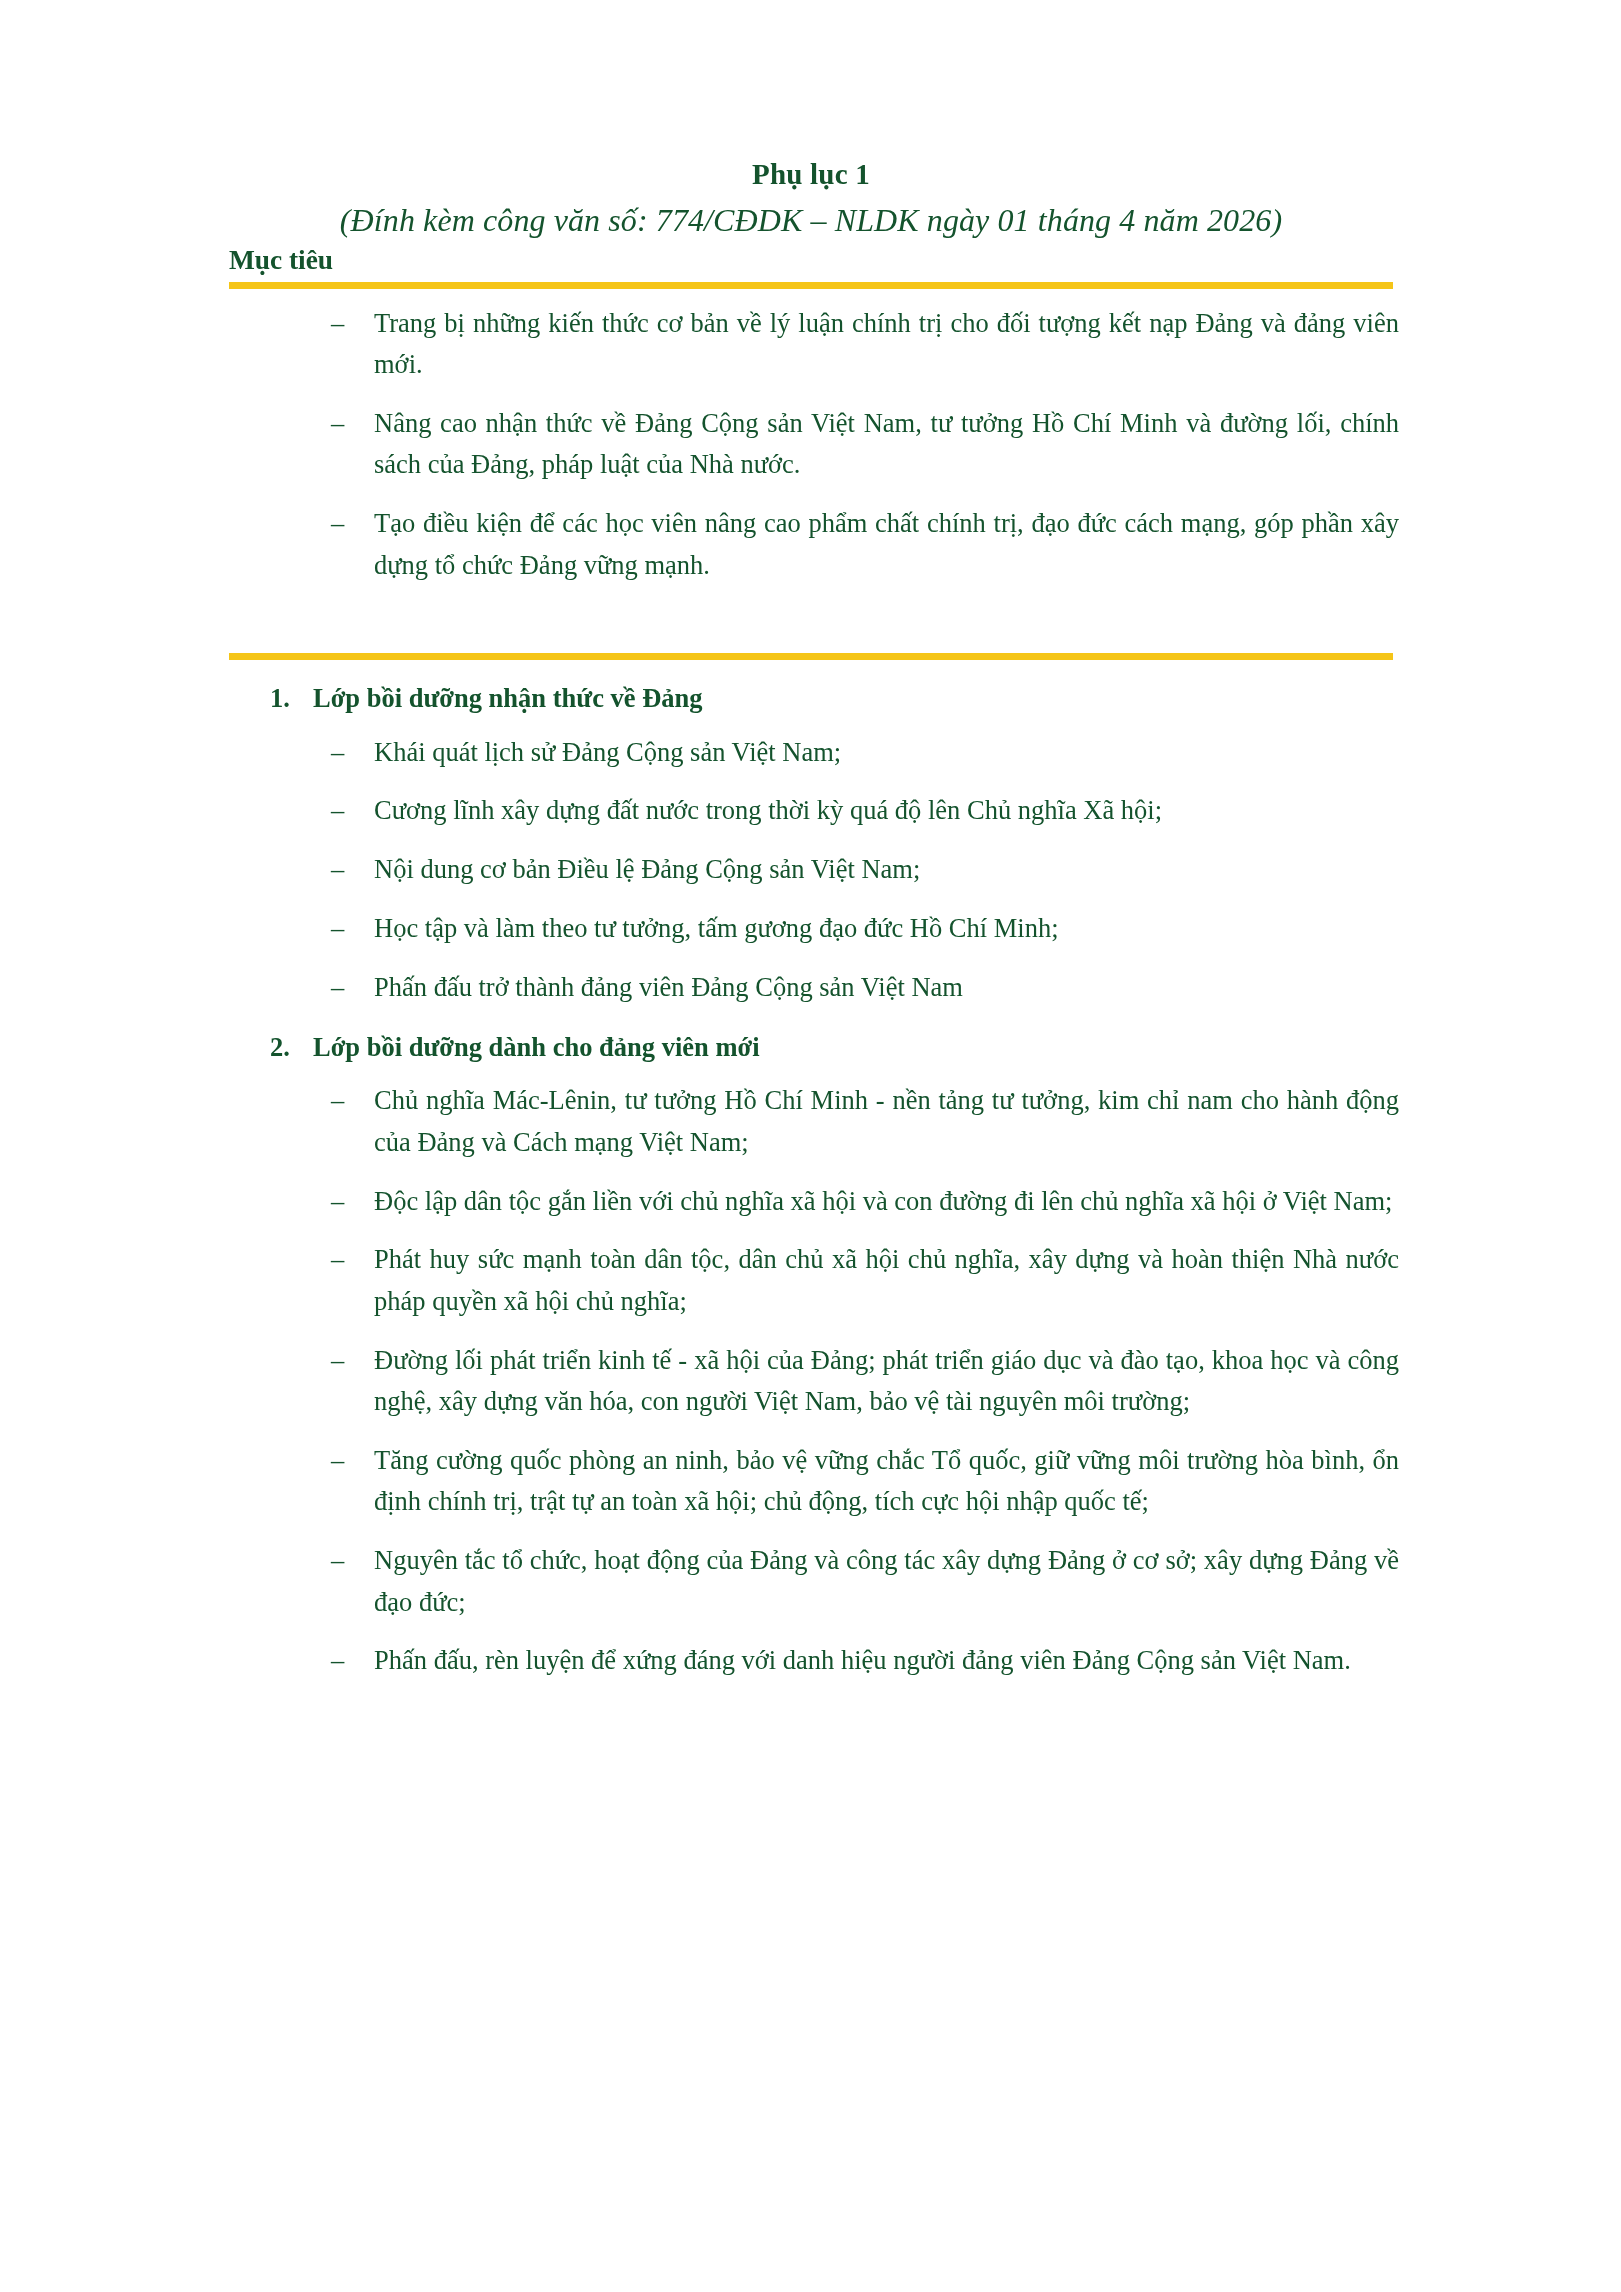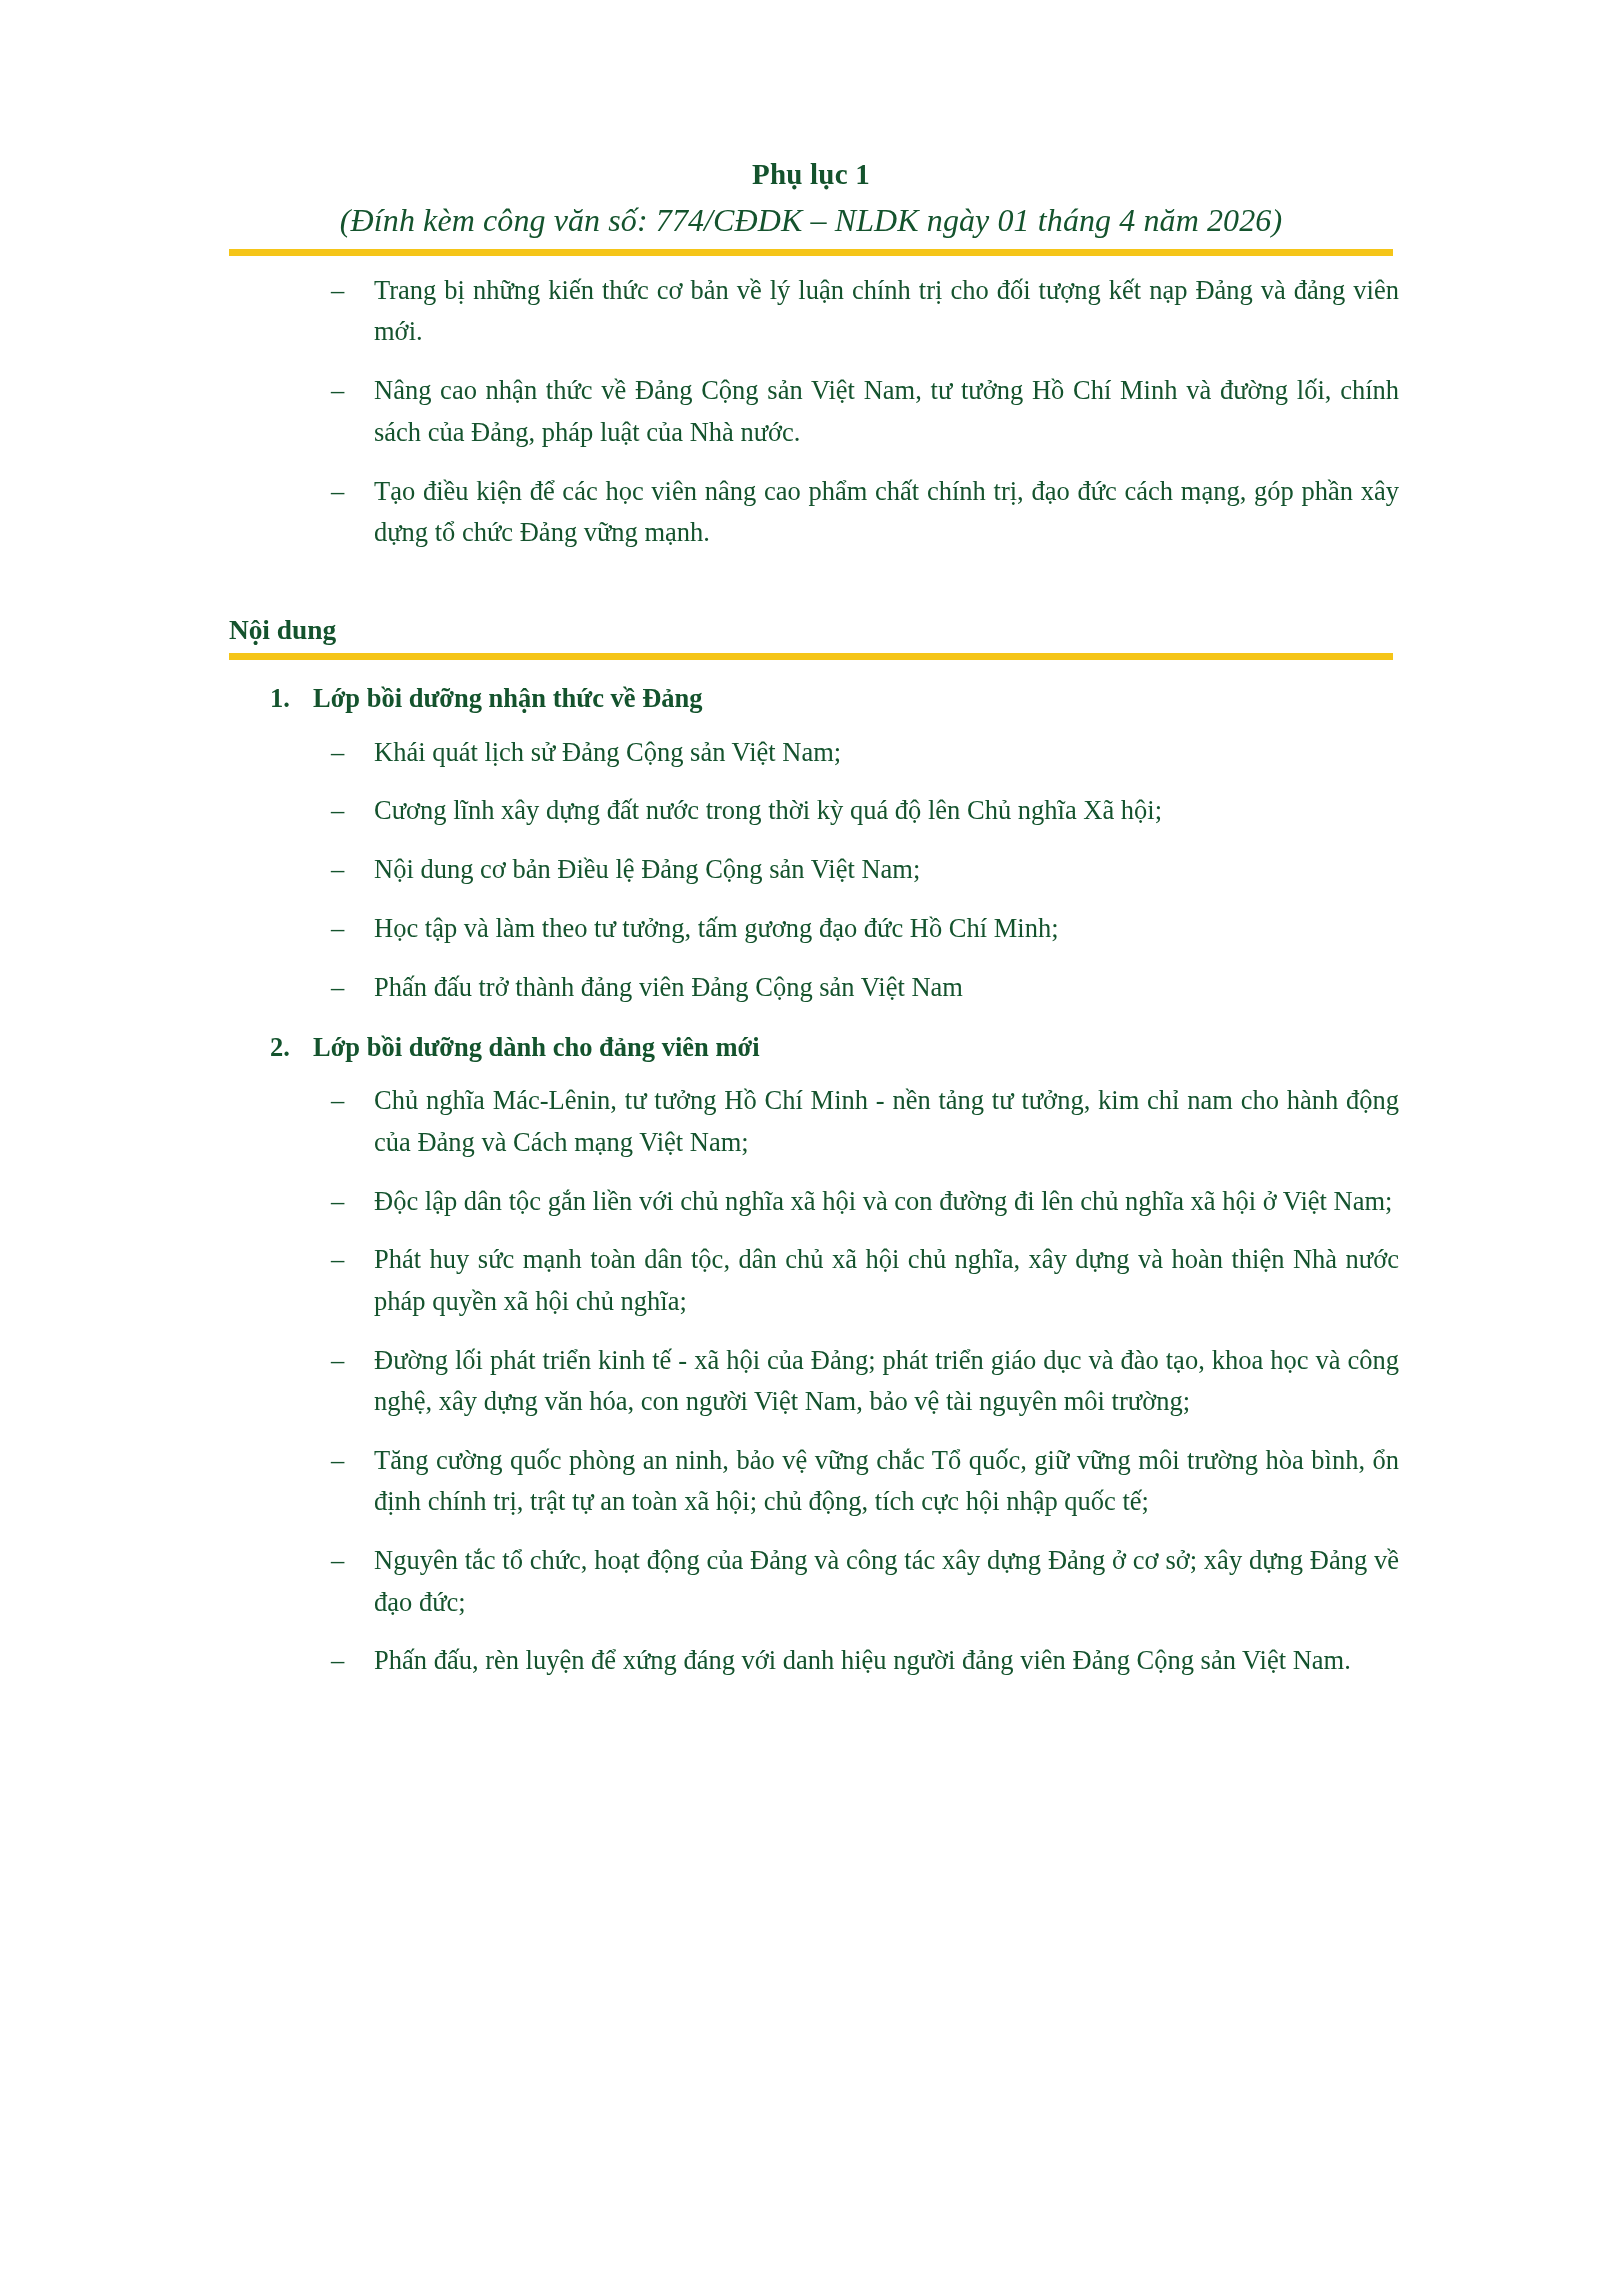--- a/index.html
+++ b/index.html
@@ -119,40 +119,40 @@
 <body>
 
 <div class="page">
   <div class="content">
 
     <div class="title-block">
       <div class="title-line-1">Phụ lục 1</div>
       <div class="title-line-3">(Đính kèm công văn số: 774/CĐDK – NLDK ngày 01 tháng 4 năm 2026)</div>
     </div>
 
+    <div class="section-head">Mục tiêu</div>
     <div class="gold-rule" style="background: rgb(245, 197, 24);"></div>
 
     <ul class="bullets level-a">
       <li class="bullet">
         <span class="dash">–</span>
         <span class="btext">Trang bị những kiến thức cơ bản về lý luận chính trị cho đối tượng kết nạp Đảng và đảng viên mới.</span>
       </li>
       <li class="bullet">
         <span class="dash">–</span>
         <span class="btext">Nâng cao nhận thức về Đảng Cộng sản Việt Nam, tư tưởng Hồ Chí Minh và đường lối, chính sách của Đảng, pháp luật của Nhà nước.</span>
       </li>
       <li class="bullet">
         <span class="dash">–</span>
         <span class="btext">Tạo điều kiện để các học viên nâng cao phẩm chất chính trị, đạo đức cách mạng, góp phần xây dựng tổ chức Đảng vững mạnh.</span>
       </li>
     </ul>
 
     <div class="gap-before-noidung"></div>
 
-    <div class="section-head">Nội dung</div>
     <div class="gold-rule" style="background: rgb(245, 197, 24);"></div>
 
     <div class="num-item">
       <span class="num">1.</span>
       <span class="num-text">Lớp bồi dưỡng nhận thức về Đảng</span>
     </div>
     <ul class="bullets level-b">
       <li class="bullet nojustify">
         <span class="dash">–</span>
         <span class="btext">Khái quát lịch sử Đảng Cộng sản Việt Nam;</span>

